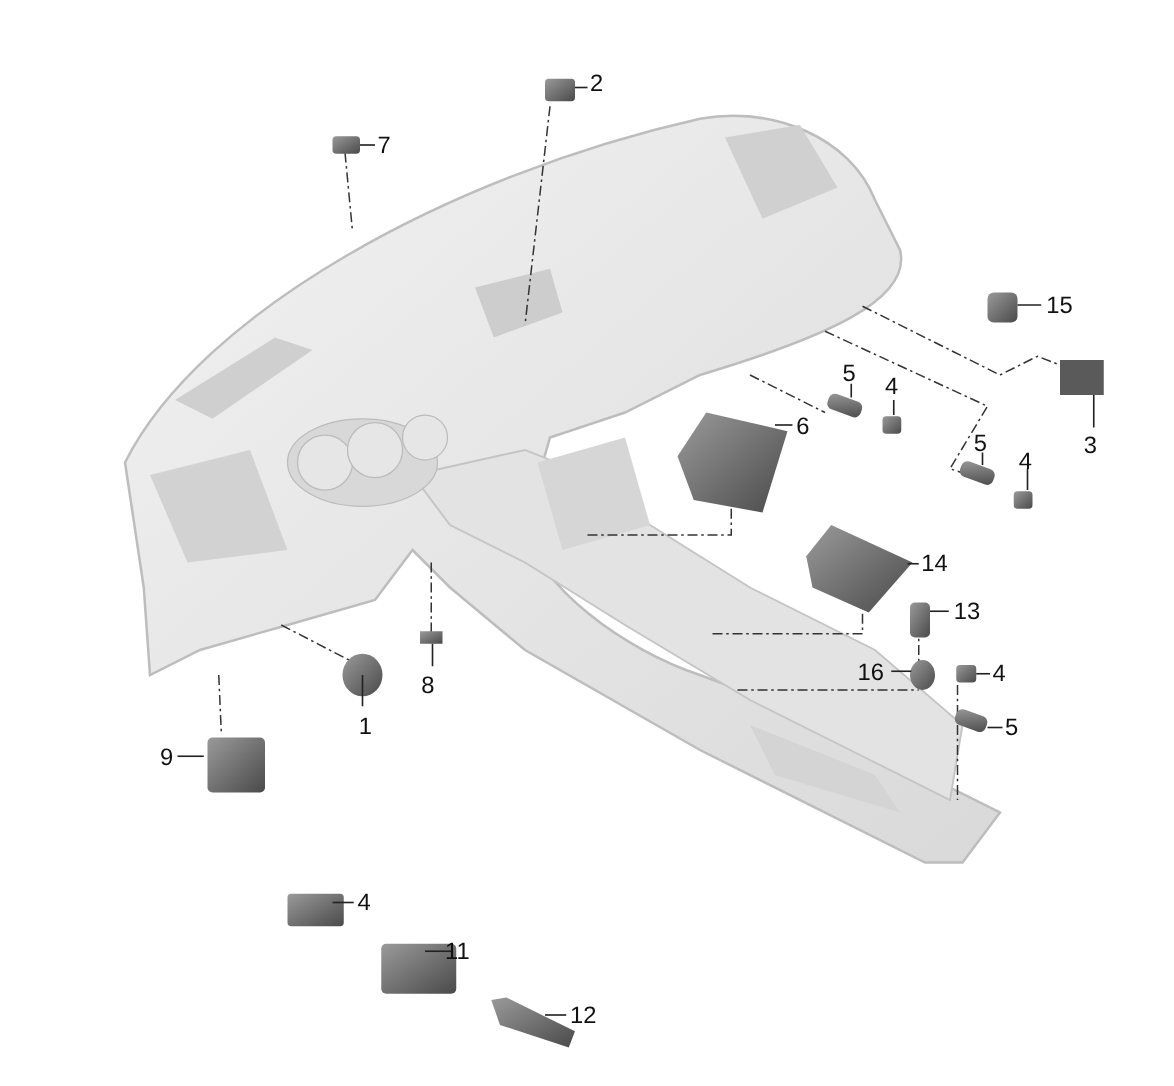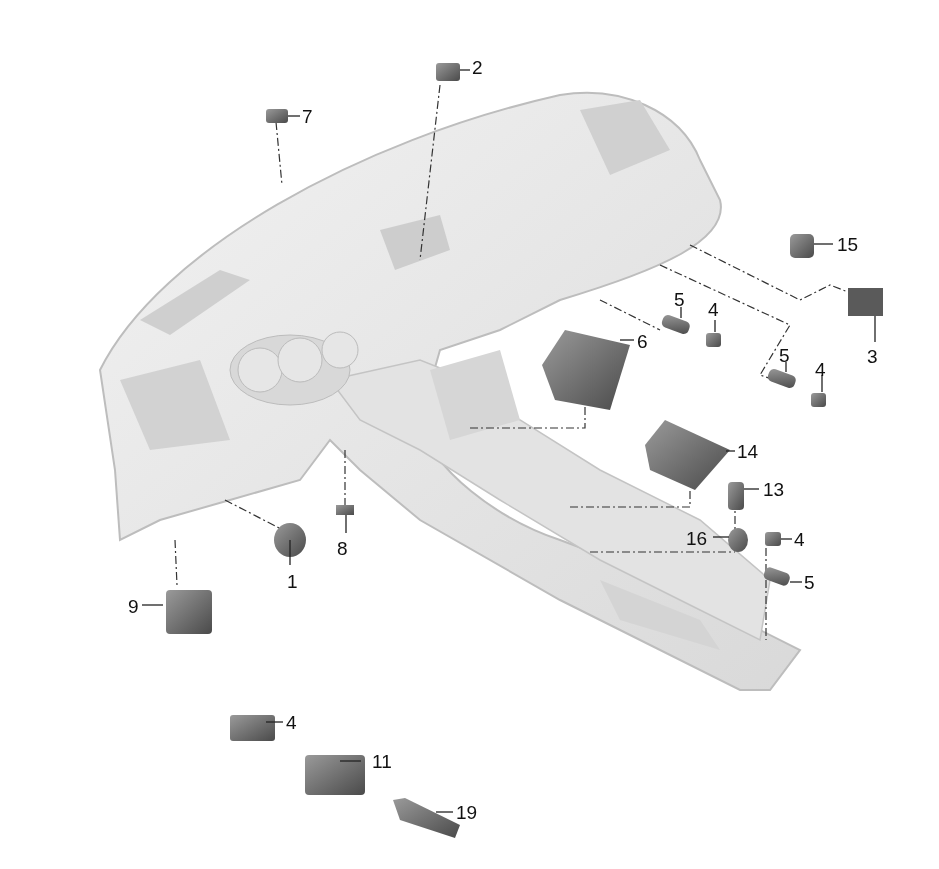--- a/index.html
+++ b/index.html
@@ -150,15 +150,15 @@
   <span class="callout" style="left:815px;top:360px">4</span>
   <span class="callout" style="left:737px;top:442px">14</span>
   <span class="callout" style="left:763px;top:480px">13</span>
   <span class="callout" style="left:686px;top:529px">16</span>
   <span class="callout" style="left:794px;top:530px">4</span>
   <span class="callout" style="left:804px;top:573px">5</span>
   <span class="callout" style="left:337px;top:539px">8</span>
   <span class="callout" style="left:287px;top:572px">1</span>
   <span class="callout" style="left:128px;top:597px">9</span>
   <span class="callout" style="left:286px;top:713px">4</span>
-  <span class="callout" style="left:372px;top:752px">11</span>
-  <span class="callout" style="left:456px;top:803px">19</span>
+  <span class="callout" style="left:356px;top:752px">11</span>
+  <span class="callout" style="left:456px;top:803px">12</span>
 </div>
 
 </body></html>

